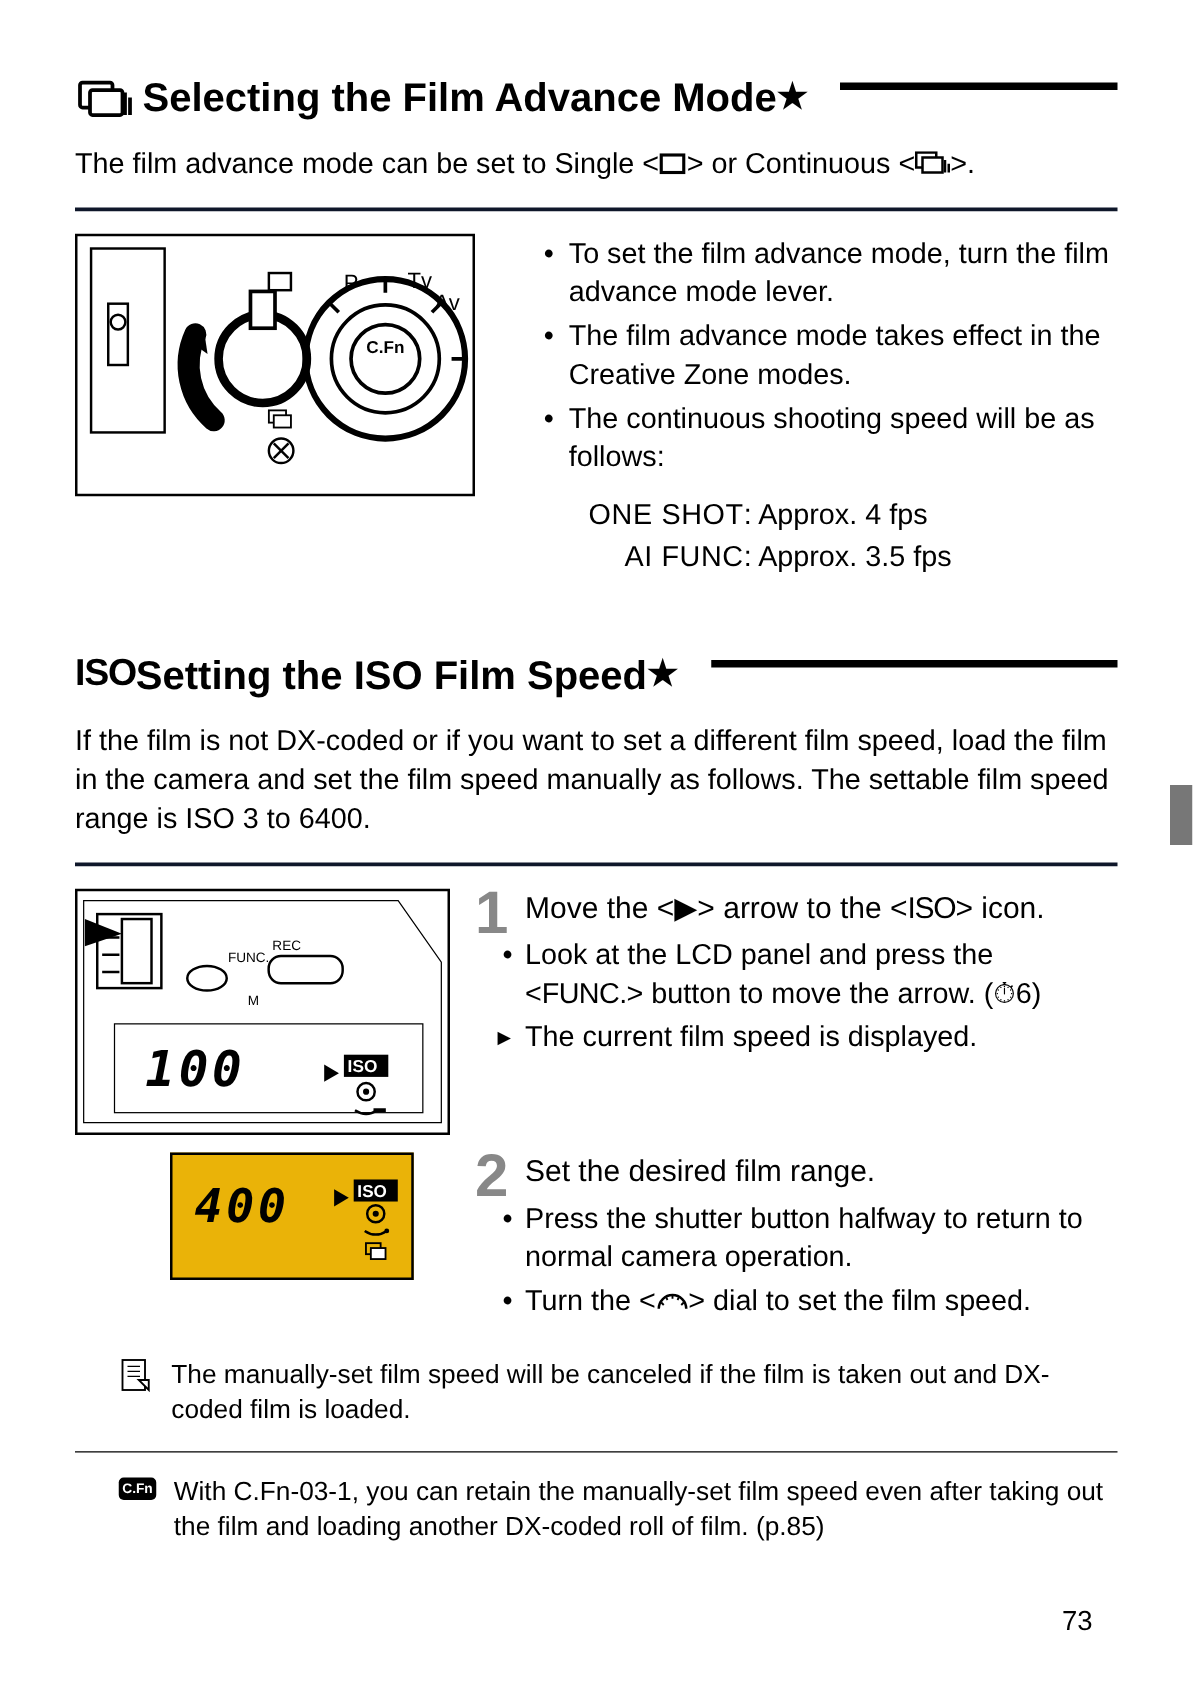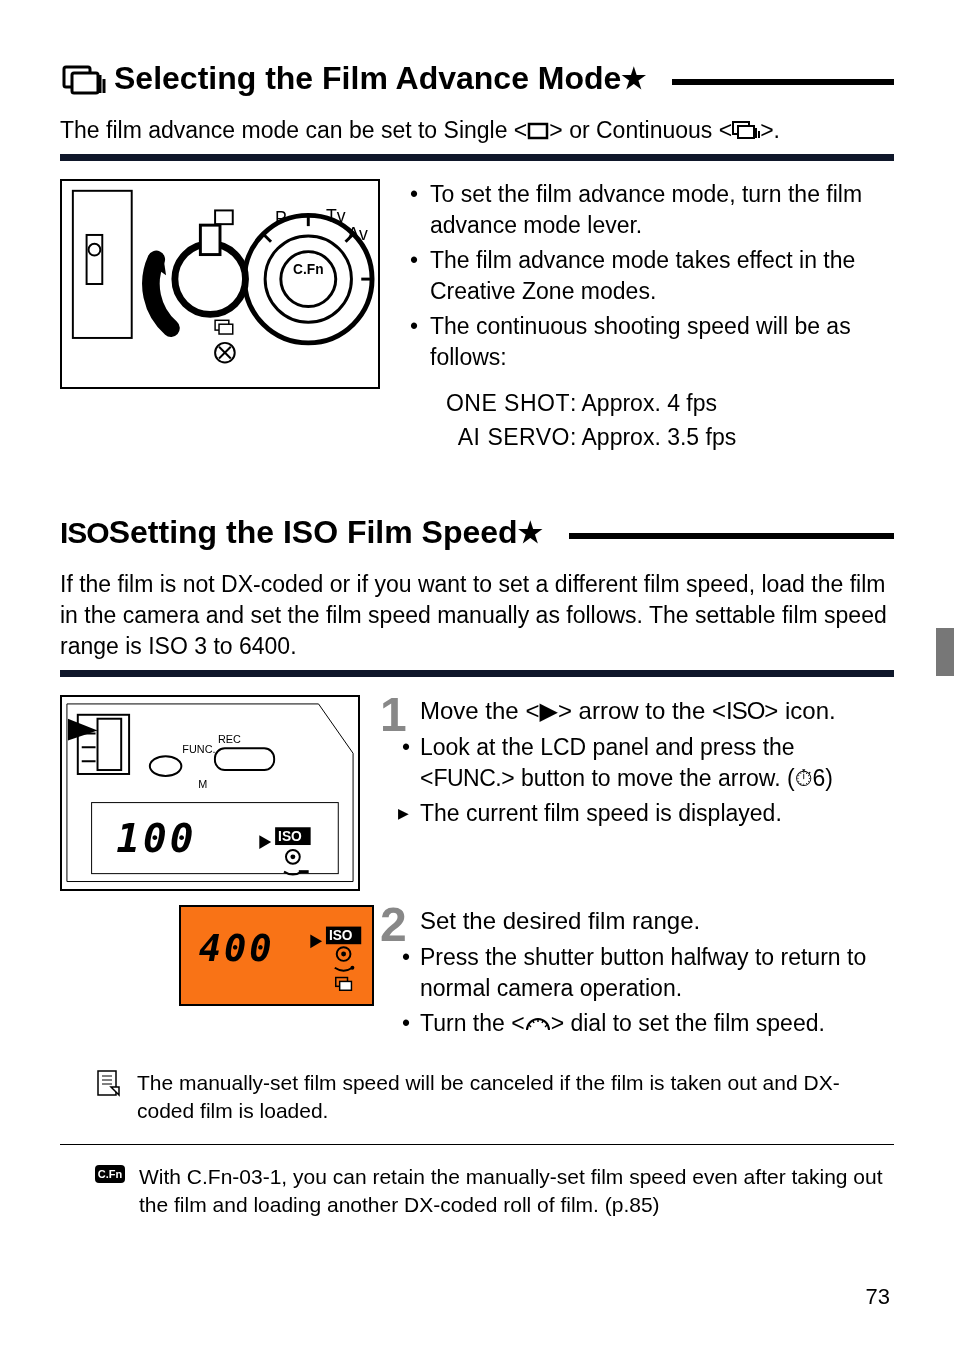--- a/index.html
+++ b/index.html
@@ -7,21 +7,21 @@
       width: 954px;
       height: 1346px;
       background: #fff;
       font-family: Arial, Helvetica, sans-serif;
       color: #000;
       position: relative;
       padding: 60px 60px 20px 60px;
     }
     .section-heading {
       display: flex;
-      align-items: center;
+      align-items: flex-start;
       margin-bottom: 18px;
     }
     .heading-icon {
       width: 48px;
       height: 36px;
       display: inline-flex;
       align-items: center;
       justify-content: center;
       margin-right: 6px;
     }
@@ -37,36 +37,37 @@
       background: #000;
       margin-left: 14px;
       margin-top: 6px;
     }
     .intro {
       font-size: 23px;
       line-height: 1.35;
       margin-bottom: 8px;
     }
     .intro-wrapper {
-      border-bottom: 7px solid #0f172a;
+      border-bottom: 3px solid #0f172a;
+      padding-bottom: 12px;
       margin-bottom: 18px;
     }
     .two-col {
       display: flex;
       gap: 30px;
     }
     .illus-box {
       width: 320px;
       height: 210px;
       border: 2px solid #000;
       background: #fff;
       position: relative;
       flex-shrink: 0;
     }
-    .right-col { flex: 1; }
+    .right-col { flex: 1; margin-left: 25px; }
     .bullets li {
       list-style: none;
       font-size: 23px;
       line-height: 1.35;
       padding-left: 20px;
       position: relative;
       margin-bottom: 4px;
     }
     .bullets li::before {
       content: "•";
@@ -104,22 +105,22 @@
       min-height: 190px;
       border: 2px solid #000;
       background: #fff;
       position: relative;
       flex-shrink: 0;
     }
     .panel-box2 {
       width: 195px;
       min-height: 95px;
       border: 2px solid #000;
-      background: #f97316;
-      margin-left: 119px;
+      background: #eab308;
+      margin-left: 76px;
       position: relative;
       flex-shrink: 0;
     }
     .step-content { flex: 1; position: relative; }
     .step-num {
       font-size: 48px;
       font-weight: bold;
       color: #888;
       position: absolute;
       left: -10px;
@@ -185,21 +186,21 @@
       display: inline-flex;
       align-items: center;
       justify-content: center;
       border-radius: 4px;
       flex-shrink: 0;
       margin-top: 2px;
     }
     .page-num {
       position: absolute;
       bottom: 36px;
-      right: 64px;
+      right: 80px;
       font-size: 22px;
     }
     .side-tab {
       position: absolute;
       right: 0;
       top: 628px;
       width: 18px;
       height: 48px;
       background: #777;
     }
@@ -277,21 +278,21 @@
     </svg>
   </div>
   <div class="right-col">
     <ul class="bullets">
       <li>To set the film advance mode, turn the film advance mode lever.</li>
       <li>The film advance mode takes effect in the Creative Zone modes.</li>
       <li>The continuous shooting speed will be as follows:</li>
     </ul>
     <div class="fps-block">
       <div><span class="fps-label">ONE SHOT</span><span>: Approx. 4 fps</span></div>
-      <div><span class="fps-label">AI SERVO</span><span>: Approx. 3.5 fps</span></div>
+      <div><span class="fps-label">AI FUNC</span><span>: Approx. 3.5 fps</span></div>
     </div>
   </div>
 </div>
 
 <div class="section2">
   <div class="section-heading">
     <span class="iso-heading-icon">ISO</span>
     <span class="heading-text"> Setting the ISO Film Speed</span>
       <span class="heading-text heading-star">★</span>
     <div style="width:12px"></div>

